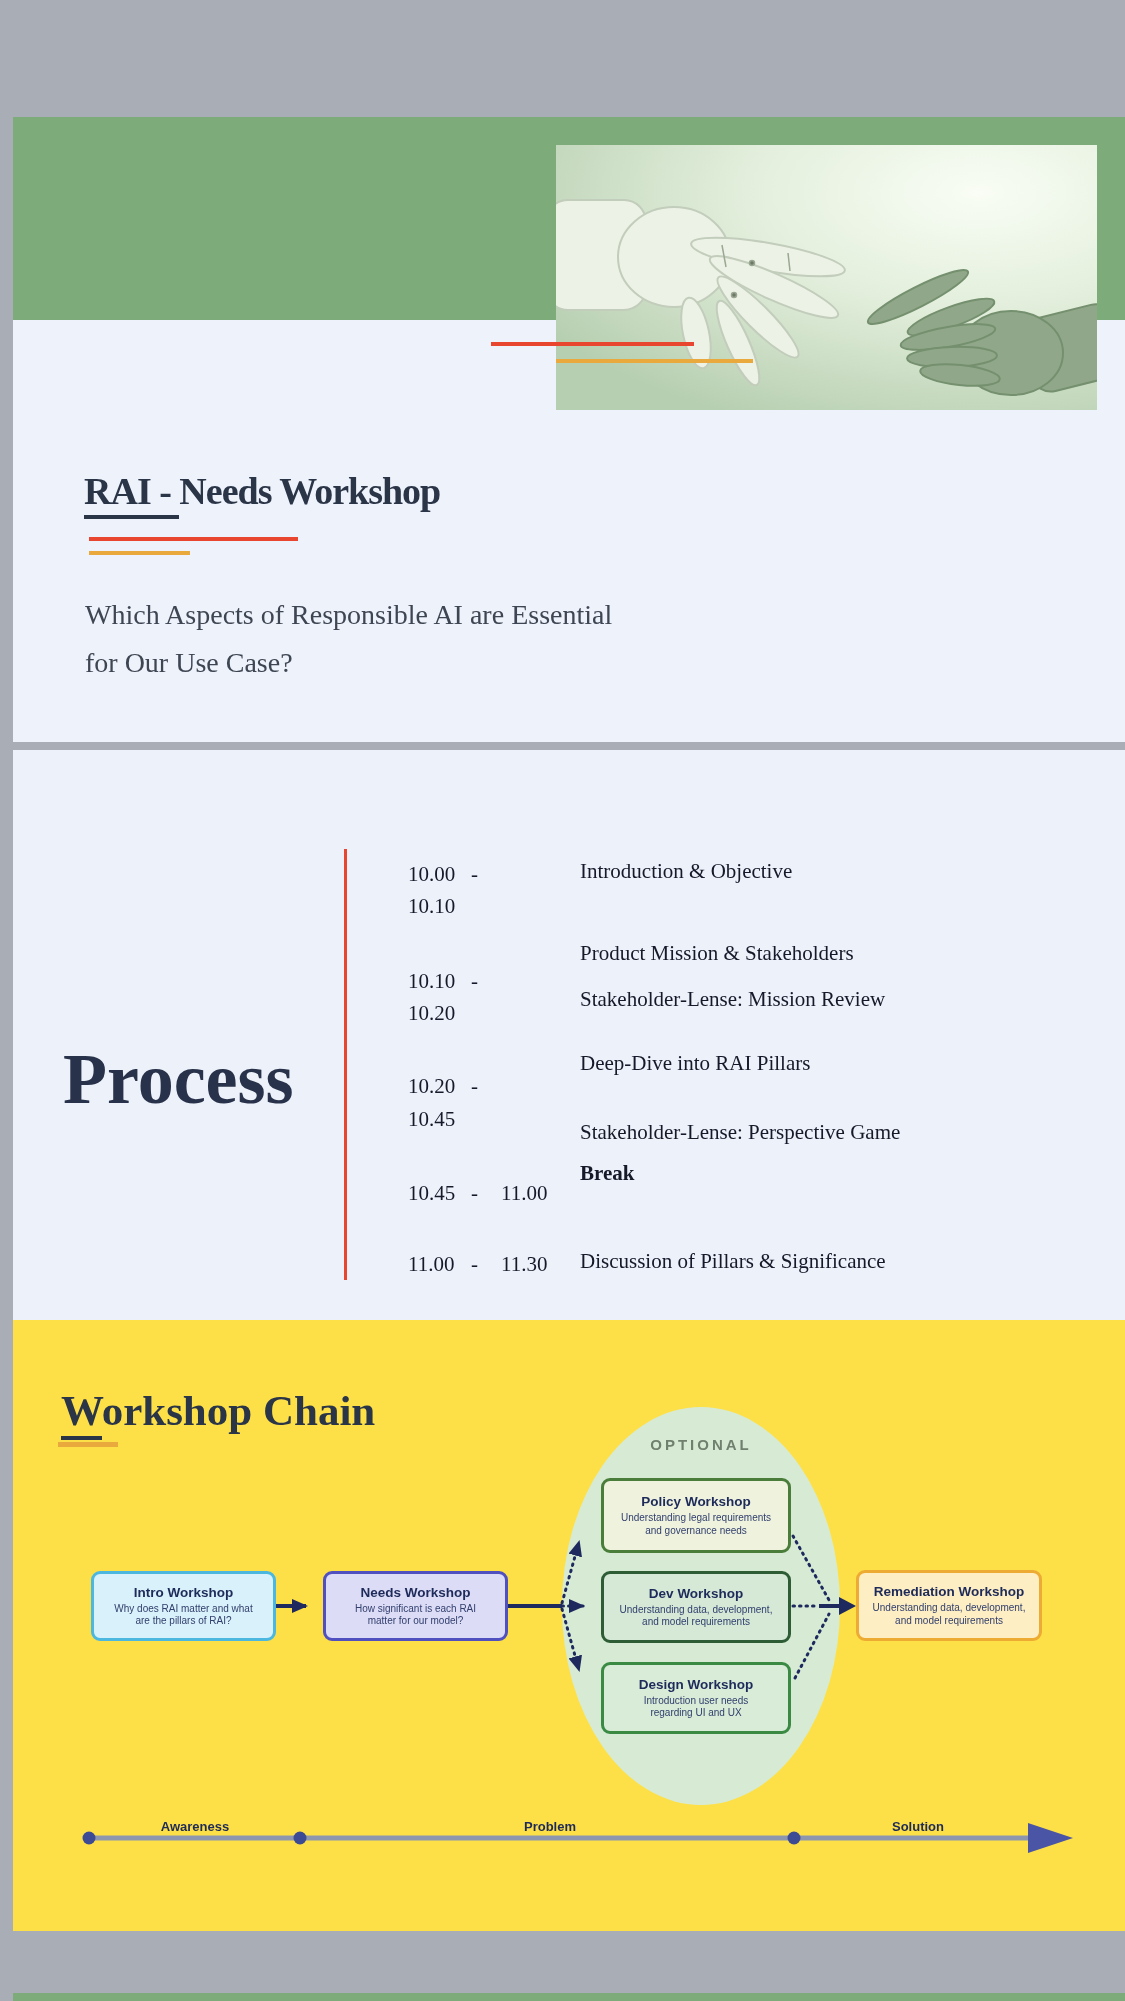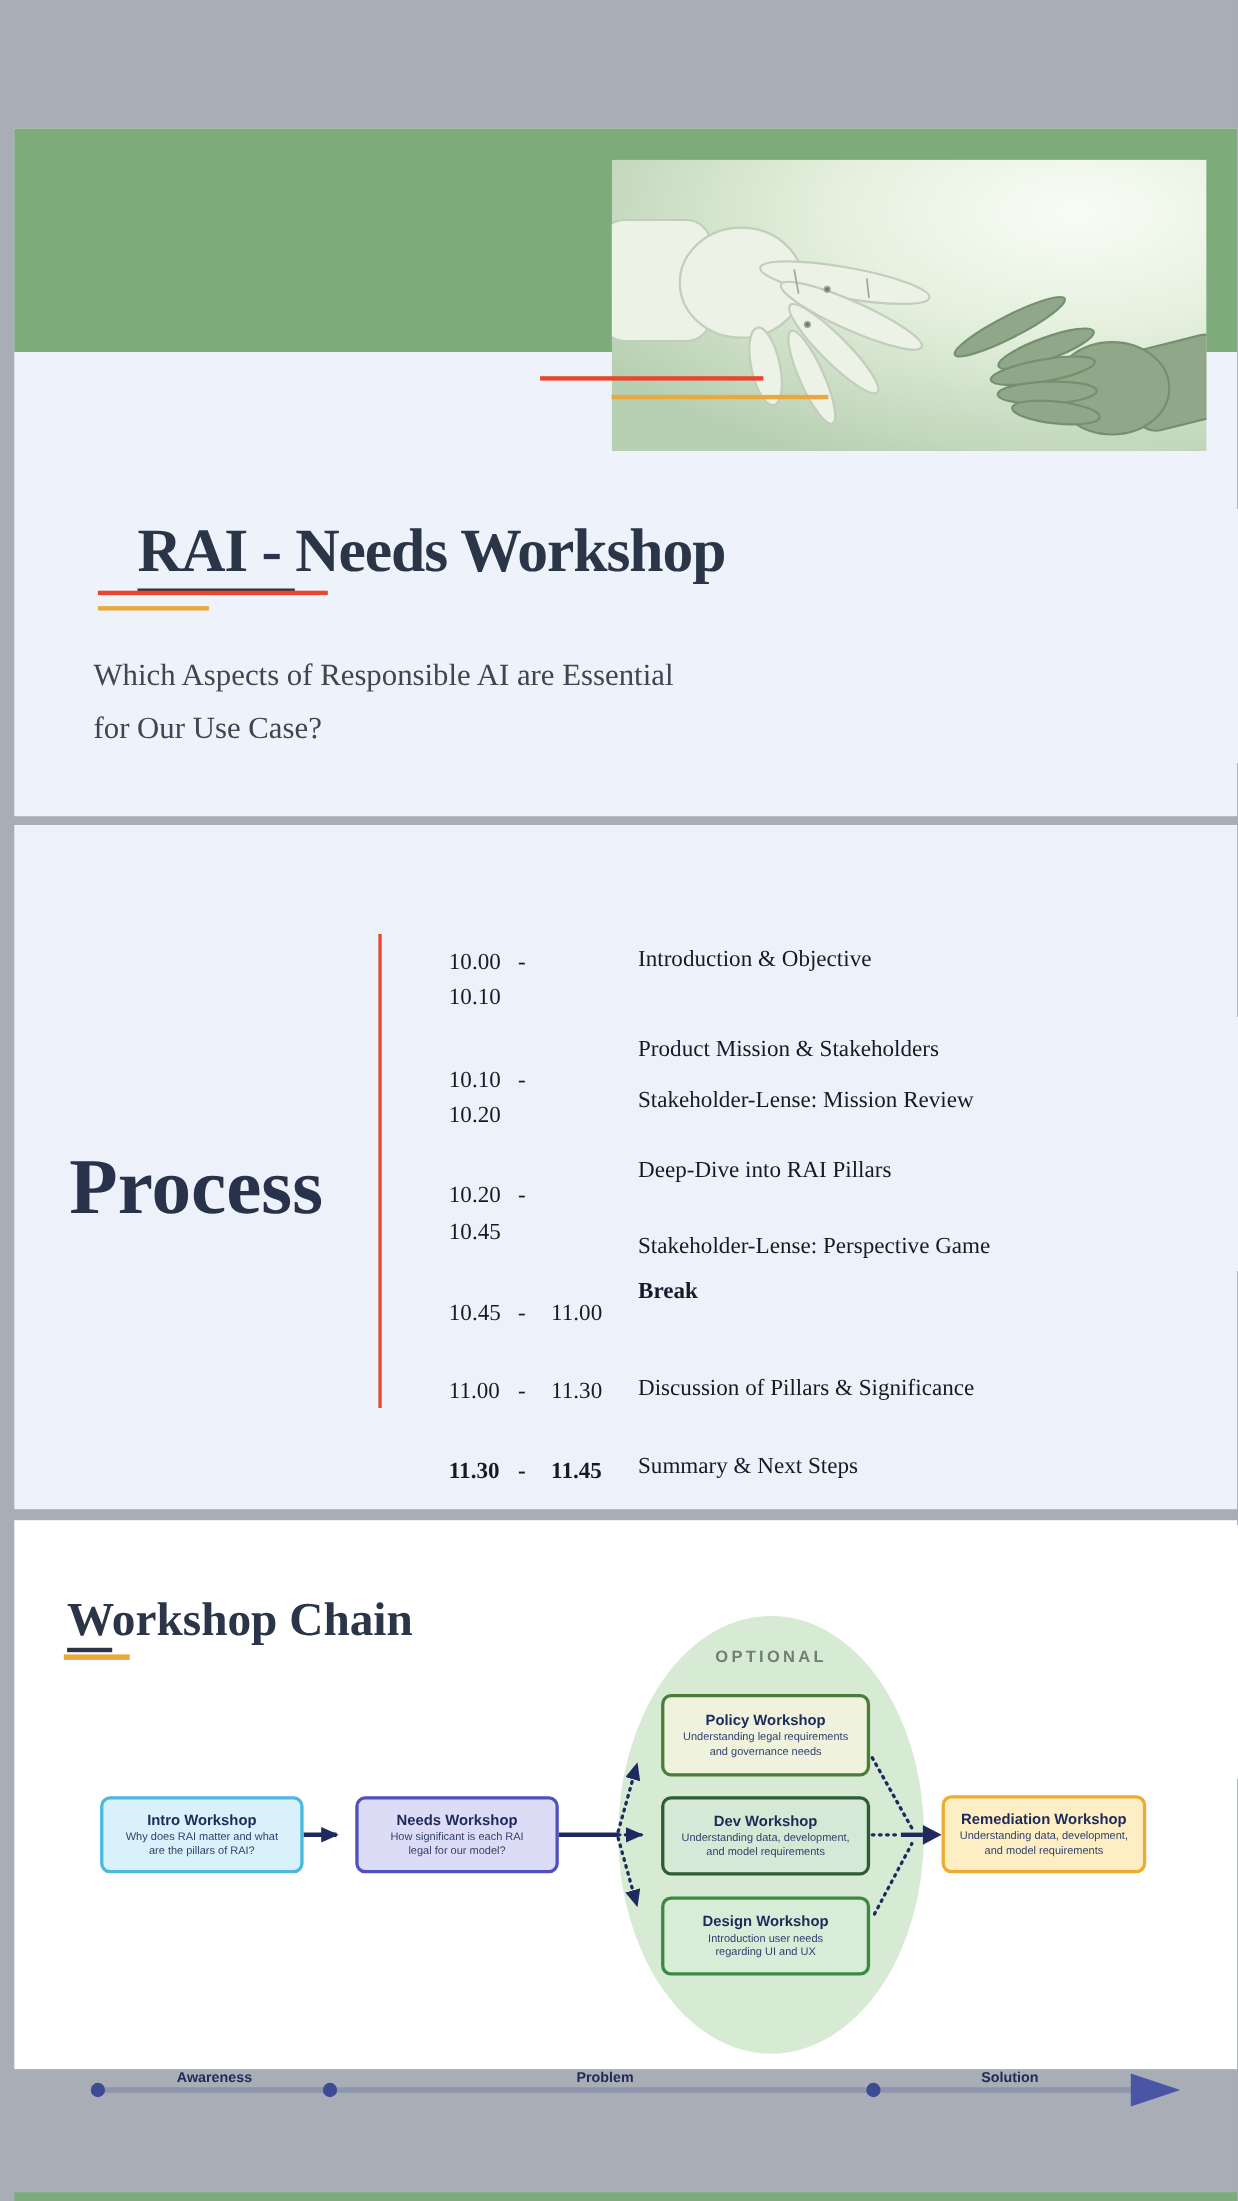--- a/index.html
+++ b/index.html
@@ -8,39 +8,39 @@
   .slide{position:absolute;left:13px;width:1112px;}
   .abs{position:absolute;}
 
   
   #slide-title{top:117px;height:625px;background:#eef2fa;}
   .green-band{left:0;top:0;width:1112px;height:203px;background:#7dab79;}
   .hands-img{left:543px;top:28px;width:541px;height:265px;overflow:hidden;}
   .deco-line{height:4px;}
   .line-red{background:#e8462e;}
   .line-yellow{background:#eaa93d;}
-  .main-title{left:71px;top:352px;font-size:56px;font-weight:bold;color:#2b3548;
-              letter-spacing:-1px;white-space:nowrap;margin-left:41px;}
+  .main-title{left:71px;top:352px;font-size:38px;font-weight:bold;color:#2b3548;
+              letter-spacing:-1px;white-space:nowrap;}
   .main-title .u-part{border-bottom:4px solid #2b3548;padding-bottom:3px;}
   .subtitle{left:72px;top:474px;font-size:28px;line-height:48px;color:#3f4653;}
 
   
   #slide-process{top:750px;height:622px;background:#edf1f9;}
   .process-heading{left:50px;top:288px;font-size:72px;font-weight:bold;color:#28324a;}
   .red-vline{left:331px;top:99px;width:3px;height:431px;background:#e8462e;}
   .t{font-size:21px;color:#15192a;white-space:nowrap;}
   .t-start{left:395px;}
   .t-sep{left:458px;}
   .t-end-stack{left:395px;}
   .t-end-inline{left:488px;}
   .topic{left:567px;}
   .bold{font-weight:bold;}
 
   
-  #slide-chain{top:1382px;height:499px;background:#ffffff;}
+  #slide-chain{top:1320px;height:611px;background:#fde047;}
   .chain-heading{left:48px;top:66px;font-size:43px;font-weight:bold;color:#2b3548;white-space:nowrap;}
   .chain-heading .u-part{border-bottom:4px solid #2b3548;padding-bottom:2px;}
   .orange-bar{left:45px;top:122px;width:60px;height:5px;background:#eaa93d;}
   .ellipse{left:549px;top:87px;width:278px;height:398px;border-radius:50%;background:#d7ebd4;}
   .optional-label{left:598px;top:116px;width:180px;text-align:center;
       font-family:"Liberation Sans","DejaVu Sans",sans-serif;
       font-size:15px;font-weight:bold;letter-spacing:3px;color:#70806e;}
   .wbox{border-radius:9px;box-sizing:border-box;text-align:center;
         font-family:"Liberation Sans","DejaVu Sans",sans-serif;
         display:flex;flex-direction:column;justify-content:center;gap:3px;padding:20px 6px;}
@@ -188,21 +188,21 @@
       <line x1="806" y1="286" x2="826" y2="286" stroke="#1e2a5e" stroke-width="4"></line>
       <polygon points="826,277 843,286 826,295" fill="#1e2a5e"></polygon>
     </svg>
 
     <div class="abs wbox" id="box-intro">
       <div class="wtitle">Intro Workshop</div>
       <div class="wdesc"><span>Why does RAI matter and what</span><br><span>are the pillars of RAI?</span></div>
     </div>
     <div class="abs wbox" id="box-needs">
       <div class="wtitle">Needs Workshop</div>
-      <div class="wdesc"><span>How significant is each RAI</span><br><span>legal for our model?</span></div>
+      <div class="wdesc"><span>How significant is each RAI</span><br><span>matter for our model?</span></div>
     </div>
     <div class="abs wbox" id="box-policy">
       <div class="wtitle">Policy Workshop</div>
       <div class="wdesc"><span>Understanding legal requirements</span><br><span>and governance needs</span></div>
     </div>
     <div class="abs wbox" id="box-dev">
       <div class="wtitle">Dev Workshop</div>
       <div class="wdesc"><span>Understanding data, development,</span><br><span>and model requirements</span></div>
     </div>
     <div class="abs wbox" id="box-design">

